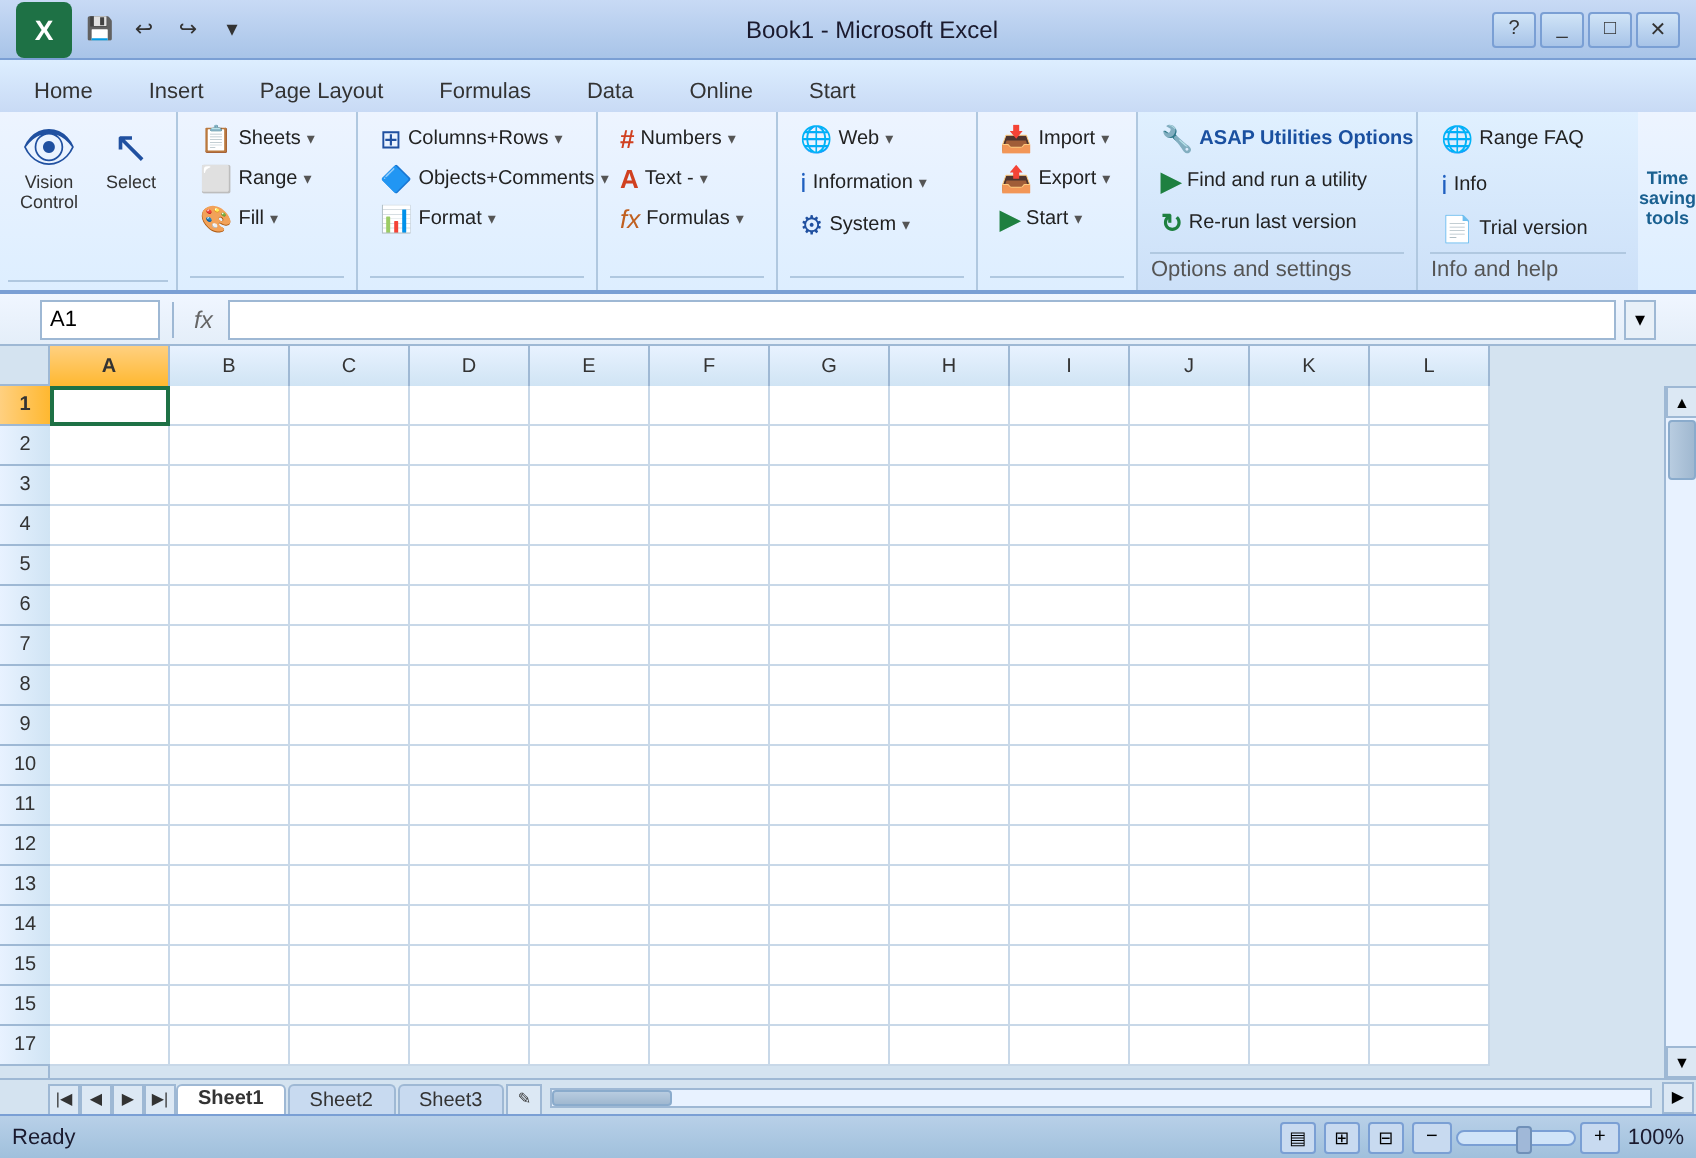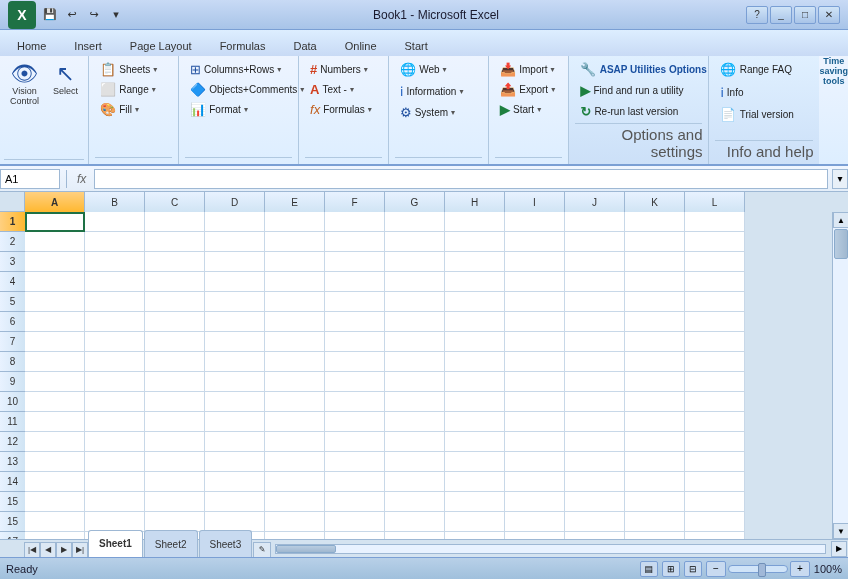--- a/index.html
+++ b/index.html
@@ -83,21 +83,21 @@
     
     .ribbon-section {
       display: flex;
       align-items: stretch;
       border-right: 1px solid #b0c8e0;
       padding: 4px 6px 2px 6px;
       flex-direction: column;
     }
     .ribbon-section-inner { display: flex; align-items: flex-start; gap: 2px; flex: 1; }
     .ribbon-section-label {
-      font-size: 15px; color: #555; text-align: right; padding: 2px 0;
+      font-size: 11px; color: #555; text-align: left; padding: 2px 0;
       border-top: 1px solid #b0c8e0; margin-top: 2px;
     }
 
     .ribbon-btn {
       display: flex; flex-direction: column; align-items: center;
       padding: 3px 5px; cursor: pointer; border: 1px solid transparent;
       border-radius: 3px; min-width: 36px; gap: 2px;
       background: transparent;
     }
     .ribbon-btn-icon { font-size: 22px; line-height: 1; color: #2050a0; }
@@ -113,21 +113,21 @@
     .ribbon-small-icon { font-size: 13px; color: #2050a0; }
     .ribbon-small-arrow { font-size: 8px; color: #555; }
 
     
     .formula-bar {
       background: linear-gradient(to bottom, #f0f6ff, #e4eef9);
       height: 26px;
       display: flex;
       align-items: center;
       gap: 4px;
-      padding: 0 0;
+      padding: 0 20px;
       border-bottom: 1px solid #9eb8d4;
     }
     .name-box {
       width: 60px; height: 20px; border: 1px solid #9eb8d4;
       background: white; padding: 0 4px; font-size: 11px;
       display: flex; align-items: center;
     }
     .formula-separator { width: 1px; height: 18px; background: #9eb8d4; margin: 0 2px; }
     .formula-fx { font-size: 12px; color: #666; font-style: italic; padding: 0 4px; }
     .formula-input {
@@ -176,21 +176,21 @@
     
     .hscrollbar-area {
       height: 18px; background: #d4e3f0; border-top: 1px solid #9eb8d4;
       display: flex; align-items: center;
     }
     .sheet-tabs { display: flex; align-items: flex-end; gap: 0; padding-left: 24px; height: 18px; }
     .sheet-nav-btn { width: 16px; height: 16px; display: flex; align-items: center; justify-content: center; cursor: pointer; border: 1px solid #9eb8d4; background: #dce8f4; font-size: 8px; color: #333; }
     .sheet-tab {
       padding: 2px 10px; font-size: 10px; cursor: pointer;
       border: 1px solid #9eb8d4; border-bottom: none;
-      border-radius: 3px 3px 0 0; background: #c8daf0; color: #333; height: 28px;
+      border-radius: 3px 3px 0 0; background: #c8daf0; color: #333; height: 16px;
       display: flex; align-items: center; margin-right: 1px;
     }
     .sheet-tab.active { background: white; font-weight: bold; border-bottom: 1px solid white; }
     .hscroll-track { flex: 1; background: #e8f2ff; height: 10px; border: 1px solid #9eb8d4; margin: 4px 4px; }
     .hscroll-thumb { width: 60px; height: 8px; background: linear-gradient(to bottom, #b8cce0, #a0b8d0); border: 1px solid #8aabcc; border-radius: 2px; }
 
     
     .status-bar {
       height: 22px; background: linear-gradient(to bottom, #b8d0e8, #a0c0dc);
       border-top: 1px solid #7a9fd4; display: flex; align-items: center;
@@ -413,21 +413,21 @@
           <span>Info</span>
         </div>
         <div class="ribbon-small-btn">
           <span class="ribbon-small-icon">📄</span>
           <span>Trial version</span>
         </div>
       </div>
       <div class="ribbon-section-label">Info and help</div>
     </div>
 
-    <div style="flex:1; display:flex; flex-direction:column; justify-content:flex-start; padding-bottom:2px;">
+    <div style="flex:1; display:flex; flex-direction:column; justify-content:center; padding-bottom:2px;">
       <div class="time-tools-label">Time saving tools</div>
     </div>
   </div>
 
   <div class="formula-bar">
     <div class="name-box">A1</div>
     <div class="formula-separator"></div>
     <div class="formula-fx">fx</div>
     <input class="formula-input" value="" style="">
     <div class="formula-expand">▾</div>

